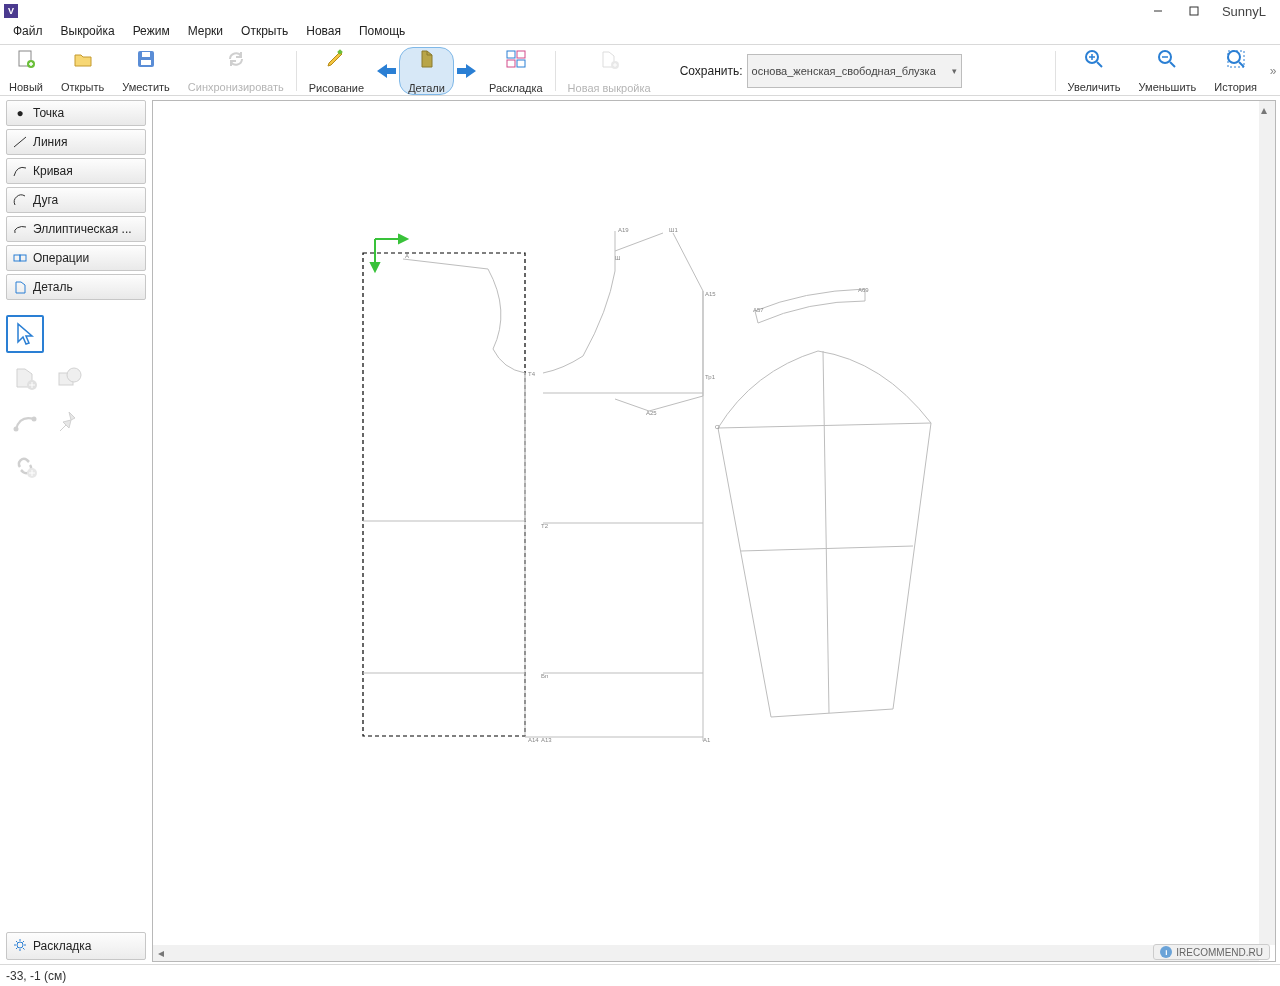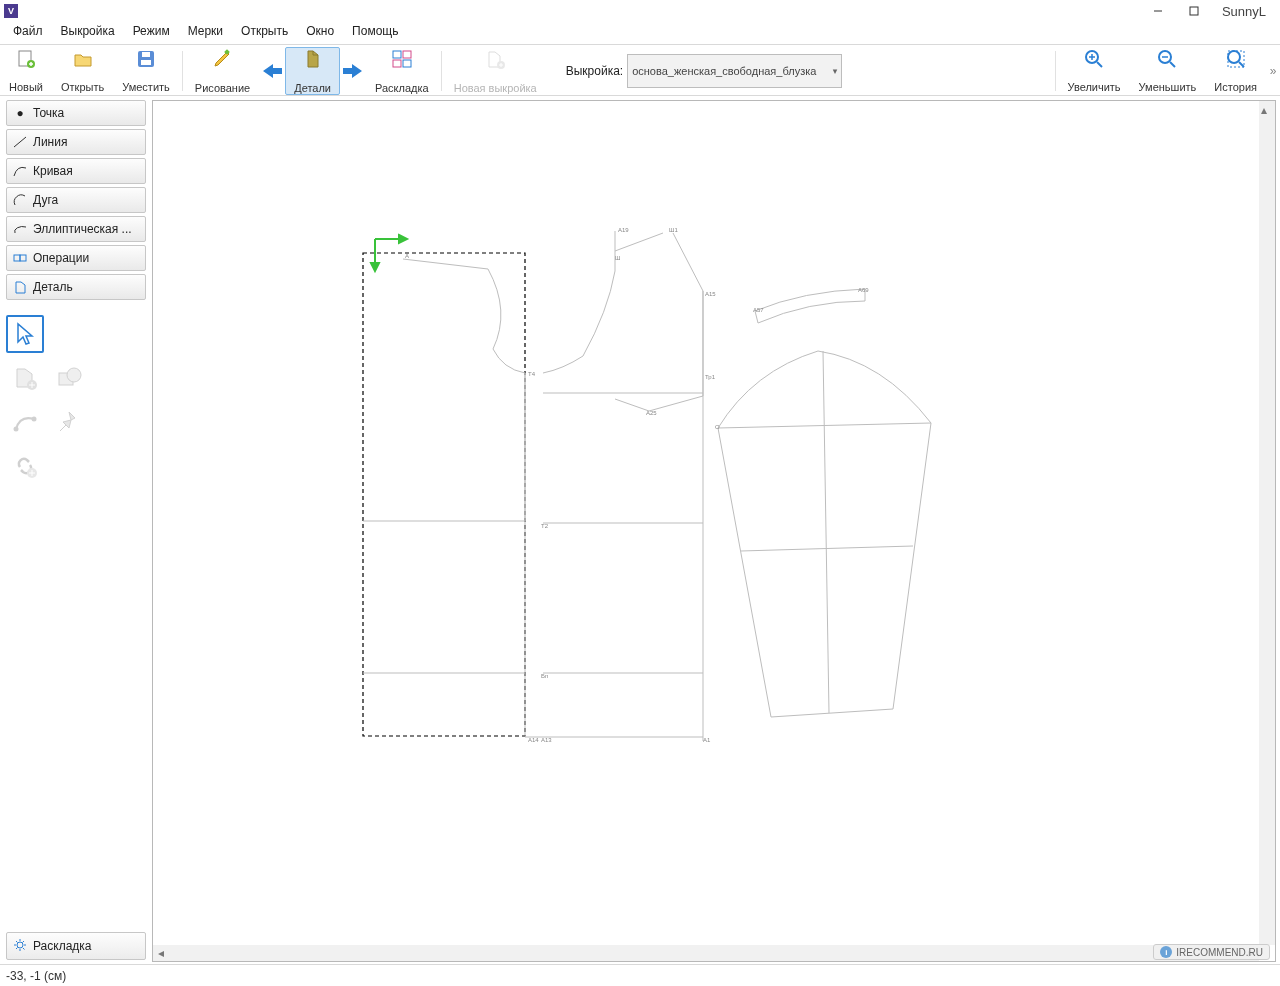--- a/index.html
+++ b/index.html
@@ -73,21 +73,21 @@
 .tb-btn .ic {
   width: 22px; height: 22px;
   display: flex; align-items:center; justify-content:center;
 }
 .tb-btn .lbl { font-size: 11px; margin-top: 12px; color: #333; white-space: nowrap; }
 .tb-btn.disabled .lbl { color: #b5b5b5; }
 .tb-btn.disabled .ic svg { opacity: .4; }
 .tb-btn.active {
   background: #d7e8f7;
   border: 1px solid #7fb8e8;
-  border-radius: 2px;
+  border-radius: 14px;
   padding: 1px 8px;
 }
 .tb-arrow {
   width: 26px; height: 48px;
   display:flex; align-items:center; justify-content:center;
 }
 .tb-dropdown {
   display:flex; align-items:center; gap:4px; margin-left: 20px; margin-right:4px;
 }
 .tb-dropdown select, .tb-dropdown .sel {
@@ -217,21 +217,21 @@
   </span>
   <span class="user">SunnyL</span>
 </div>
 
 <div class="menubar">
   <span class="menu-item">Файл</span>
   <span class="menu-item">Выкройка</span>
   <span class="menu-item">Режим</span>
   <span class="menu-item">Мерки</span>
   <span class="menu-item">Открыть</span>
-  <span class="menu-item">Окно</span>
+  <span class="menu-item">Новая</span>
   <span class="menu-item">Помощь</span>
 </div>
 
 <div class="toolbar">
   <div class="tb-group">
     <div class="tb-btn">
       <span class="ic">
         <svg width="20" height="20">
             <rect x="3" y="2" width="12" height="15" fill="#fff" stroke="#888"></rect>
             <circle cx="15" cy="15" r="4" fill="#6bbf3a"></circle>
@@ -250,20 +250,29 @@
     </div>
     <div class="tb-btn">
       <span class="ic">
         <svg width="20" height="20">
             <rect x="2" y="2" width="16" height="16" rx="2" fill="#5a8dd6"></rect>
             <rect x="5" y="11" width="10" height="5" fill="#fff"></rect>
             <rect x="6" y="3" width="8" height="5" fill="#fff"></rect>
           </svg>
       </span>
       <span class="lbl">Уместить</span>
+    </div>
+    <div class="tb-btn disabled">
+      <span class="ic">
+        <svg width="20" height="20">
+            <path d="M4 10a6 6 0 0 1 11-3M16 10a6 6 0 0 1-11 3" fill="none" stroke="#888" stroke-width="2"></path>
+            <path d="M15 3v5h-5M5 17v-5h5" fill="none" stroke="#888" stroke-width="2"></path>
+          </svg>
+      </span>
+      <span class="lbl">Синхронизировать</span>
     </div>
   </div>
 
   <div class="tb-sep"></div>
 
   <div class="tb-group">
     <div class="tb-btn">
       <span class="ic">
         <svg width="22" height="22">
             <path d="M3 18l3-1 11-11-2-2L4 15z" fill="#f4c542" stroke="#b78b17"></path>
@@ -311,21 +320,21 @@
       <span class="ic">
         <svg width="22" height="22">
             <path d="M5 4h6l5 4v11H5z" fill="none" stroke="#aaa"></path>
             <circle cx="17" cy="17" r="4" fill="#c8c8c8"></circle>
             <path d="M17 15v4M15 17h4" stroke="#fff"></path>
           </svg>
       </span>
       <span class="lbl">Новая выкройка</span>
     </div>
     <div class="tb-dropdown">
-      <span>Выкройка:</span>
+      <span>Сохранить:</span>
       <div class="sel" style="display:flex;align-items:center;justify-content:space-between;">
         <span>основа_женская_свободная_блузка</span>
         <span style="font-size:9px;color:#666;">▾</span>
       </div>
     </div>
   </div>
 
   <div class="tb-sep" style="margin-left:auto"></div>
 
   <div class="tb-group">

